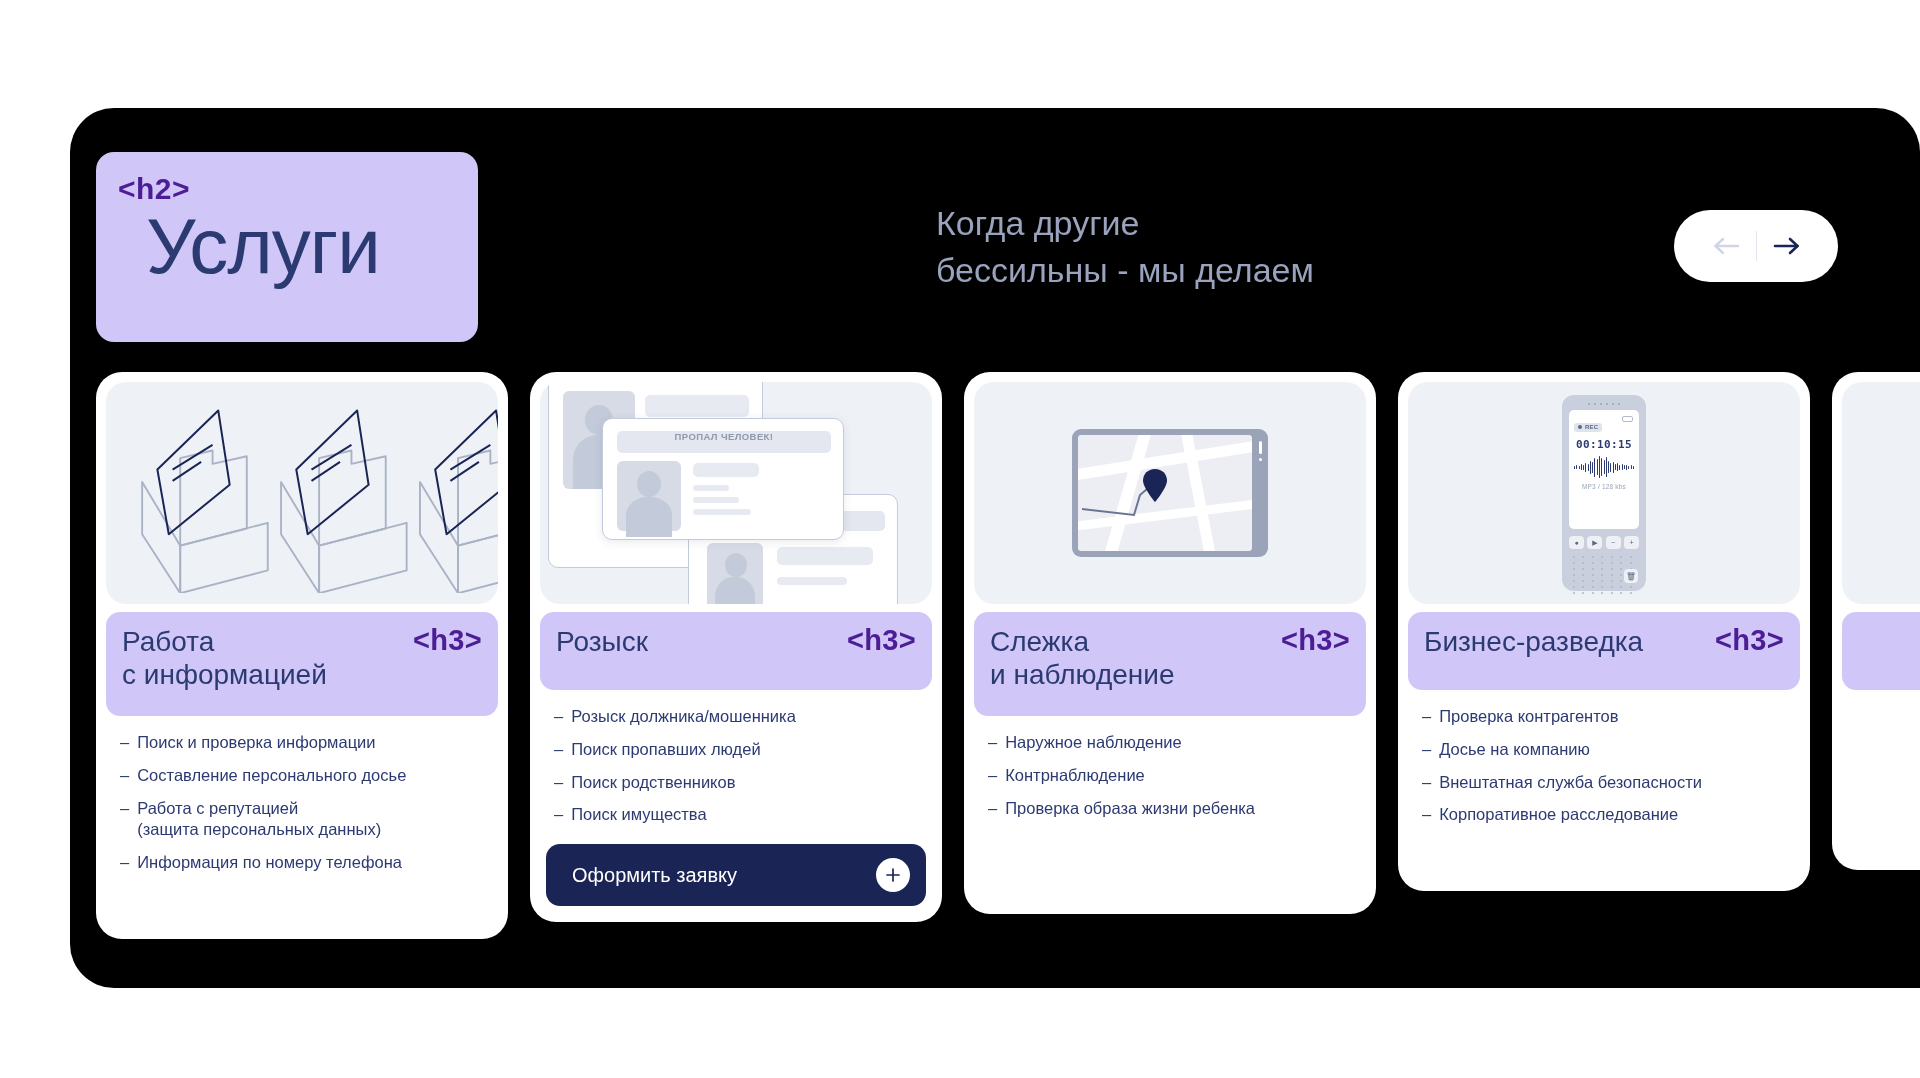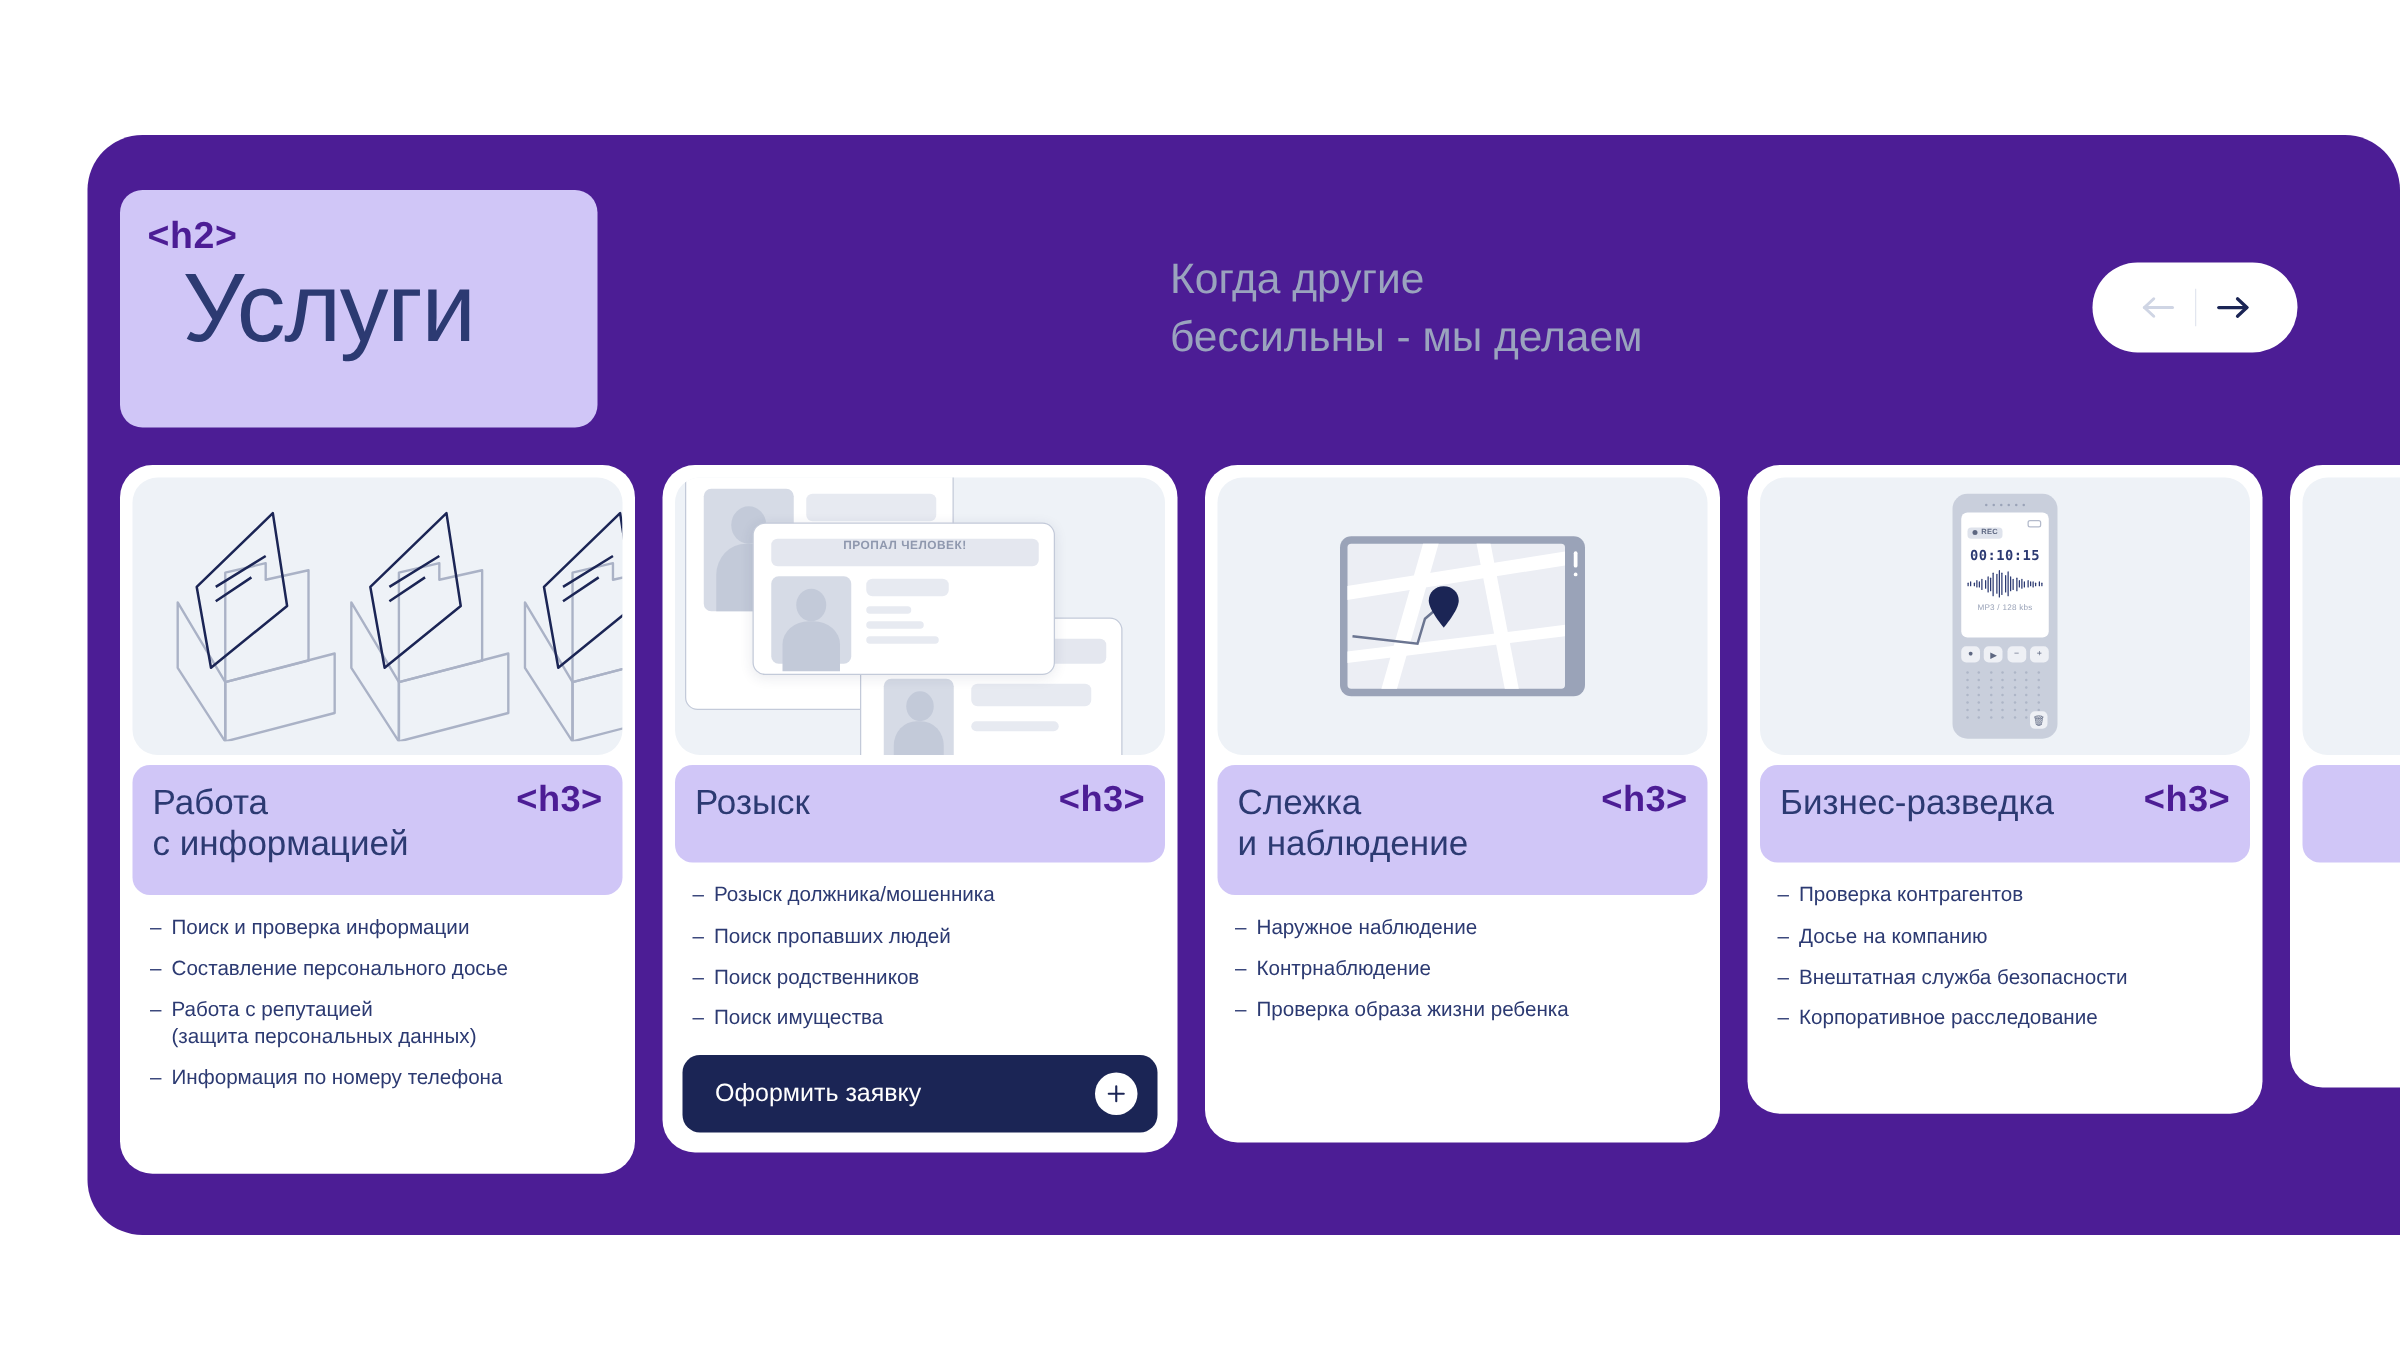--- a/index.html
+++ b/index.html
@@ -12,21 +12,21 @@
     overflow: hidden;
   }
 
   
   .stage { position: relative; width: 1920px; height: 1078px; background:#ffffff; }
 
   .panel {
     position: absolute;
     left: 70px; top: 108px;
     width: 1850px; height: 880px;
-    background: #4c1d95;
+    background: #000000;
     border-top-left-radius: 44px;
     border-bottom-left-radius: 44px;
     border-top-right-radius: 44px;
     overflow: hidden;
   }
 
   
   .hdr-title {
     position: absolute;
     left: 26px; top: 44px;
@@ -220,21 +220,21 @@
     width: 84px; height: 196px;
     background: #c9cfdc;
     border-radius: 12px;
     padding: 8px 7px;
     position: relative;
   }
   .rec-dotrow { display:flex; gap:4px; justify-content:center; margin-bottom:5px; }
   .rec-dot { width:2px; height:2px; background:#9aa3b8; border-radius:50%; }
   .rec-screen {
     background:#ffffff; border-radius:5px;
-    height: 100px; padding: 5px 5px 0 5px; position:relative;
+    height: 119px; padding: 5px 5px 0 5px; position:relative;
   }
   .rec-badge {
     display:inline-flex; align-items:center; gap:3px;
     background:#dfe3ec; border-radius:3px; padding:1.5px 4px;
   }
   .rec-badge-dot { width:4px; height:4px; border-radius:50%; background:#5d6781; }
   .rec-badge-text { font-size:6px; font-weight:700; color:#5d6781; letter-spacing:.2px; }
   .rec-batt {
     position:absolute; right:6px; top:6px;
     width:11px; height:6px; border:1px solid #b3bacb; border-radius:2px;

